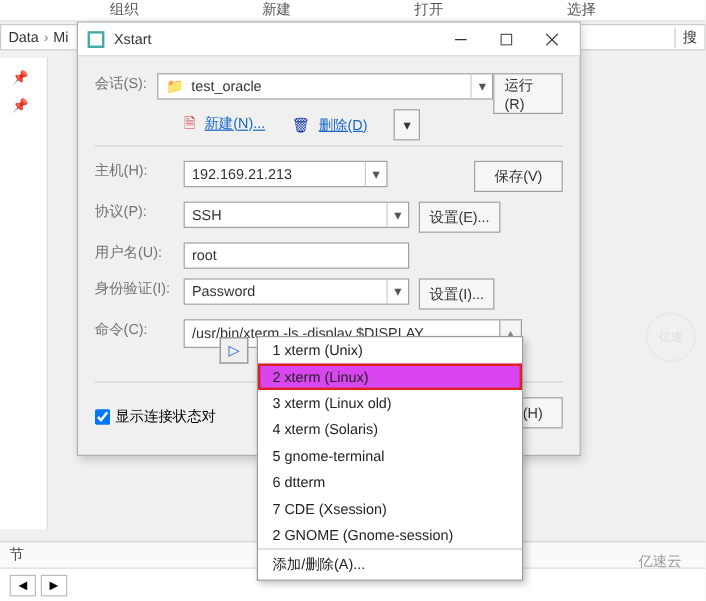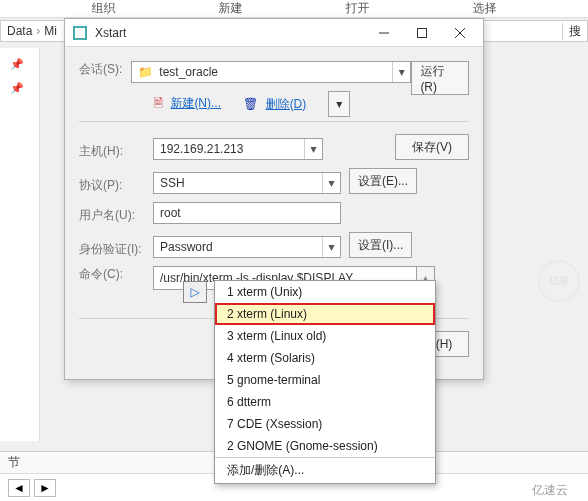--- a/index.html
+++ b/index.html
@@ -5,49 +5,49 @@
   * { box-sizing: border-box; margin: 0; padding: 0; font-family: "Microsoft YaHei", "Segoe UI", sans-serif; font-size: 12px; }
   body { background: #f0f0f0; width: 588px; height: 501px; overflow: hidden; position: relative; }
   .bg-toolbar { position: absolute; top: 0; left: 0; right: 0; height: 18px; background: #fff; display: flex; justify-content: space-around; color: #555; border-bottom: 1px solid #ddd; padding: 0 40px; }
   .bg-path { position: absolute; top: 20px; left: 0; right: 0; height: 22px; background: #fff; border: 1px solid #ccc; display: flex; align-items: center; padding: 0 6px; color: #333; }
   .bg-path .sep { margin: 0 4px; color: #888; }
   .bg-pane { position: absolute; top: 48px; left: 0; width: 40px; bottom: 60px; background: #fff; border-right: 1px solid #ddd; }
   .bg-pane .pin { position: absolute; left: 10px; color: #999; font-size: 11px; }
   .bg-footer { position: absolute; left: 0; right: 0; bottom: 0; }
   .bg-footer .row1 { height: 22px; background: #fafafa; border-top: 1px solid #ccc; padding-left: 8px; display: flex; align-items: center; color: #444; }
   .bg-footer .row2 { height: 28px; background: #fff; border-top: 1px solid #ddd; display: flex; align-items: center; padding-left: 8px; gap: 4px; }
-  .bg-footer .copy { position: absolute; right: 20px; bottom: 2px; color: #999; }
+  .bg-footer .copy { position: absolute; right: 20px; bottom: 24px; color: #999; }
   .watermark { position: absolute; right: 8px; top: 260px; width: 42px; height: 42px; border: 2px solid #ddd; border-radius: 50%; opacity: 0.35; display:flex; align-items:center; justify-content:center; color:#bbb; font-size:10px;}
   .dialog { position: absolute; top: 18px; left: 64px; width: 420px; height: 362px; background: #f0f0f0; border: 1px solid #b0b0b0; box-shadow: 2px 3px 8px rgba(0,0,0,0.18); }
   .titlebar { height: 28px; background: #fff; display: flex; align-items: center; padding: 0 4px 0 8px; border-bottom: 1px solid #d8d8d8; }
   .titlebar .icon { width: 14px; height: 14px; border: 2px solid #4aa; margin-right: 8px; }
   .titlebar .title { flex: 1; color: #333; }
   .tb-btn { width: 38px; height: 24px; display: flex; align-items: center; justify-content: center; color: #333; }
   .body { padding: 14px 14px 8px 14px; }
-  .row { display: flex; align-items: flex-end; margin-bottom: 8px; }
+  .row { display: flex; align-items: flex-start; margin-bottom: 8px; }
   .label { width: 74px; color: #737373; }
   .fld-combo, .fld-input, .fld-sel { height: 22px; border: 1px solid #a0a0a0; background: #fff; display: flex; align-items: center; padding: 0 6px; color: #333; position: relative; }
   .fld-combo .arrow, .fld-sel .arrow { position: absolute; right: 0; top: 0; width: 18px; height: 100%; border-left: 1px solid #ccc; display: flex; align-items: center; justify-content: center; color: #555; }
   .btn { height: 26px; border: 1px solid #a0a0a0; background: #f6f6f6; display: flex; align-items: center; justify-content: center; padding: 0 8px; color: #333; }
   .btn.wide { width: 74px; height: 34px; }
   .lnk { color: #1866c9; text-decoration: underline; }
   .sep-h { height: 1px; background: #d0d0d0; margin: 4px 0 12px 0; }
   .session { display: flex; align-items: flex-start; }
   .session-col { width: 282px; }
   .session .fld-combo { width: 280px; }
   .session-acts { margin-top: 8px; display: flex; align-items: center; gap: 22px; padding-left: 22px; }
   .session-acts .ic { margin-right: 4px; }
   .chk-row { display: flex; align-items: center; gap: 4px; padding-top: 6px; }
   input[type="checkbox"] { width: 13px; height: 13px; }
   
   .popup { position: absolute; top: 280px; left: 214px; width: 222px; background: #fff; border: 1px solid #9a9a9a; box-shadow: 2px 3px 6px rgba(0,0,0,0.25); z-index: 20; }
   .popup .play { position: absolute; left: -32px; top: 0; width: 24px; height: 22px; border: 1px solid #888; background: #efefef; display: flex; align-items: center; justify-content: center; color: #1866c9; }
   .popup ul { list-style: none; }
   .popup li { padding: 4px 12px; color: #222; }
-  .popup li.hl { outline: 2px solid #d22; outline-offset: -2px; background:#fef9c3; }
+  .popup li.hl { outline: 2px solid #d22; outline-offset: -2px; background:#d946ef; }
   .popup .foot { border-top: 1px solid #ccc; padding: 4px 12px; color: #222; }
   svg { display: block; }
 </style>
 </head>
 <body>
 
 <div class="bg-toolbar">
   <span>组织</span>
   <span>新建</span>
   <span>打开</span>
@@ -177,20 +177,24 @@
       <div class="label">命令(C):</div>
       <div class="fld-input" style="width:264px;height:24px">
         <span style="white-space:nowrap;overflow:hidden;">/usr/bin/xterm -ls -display $DISPLAY</span>
       </div>
       <div style="width:18px;height:24px;border:1px solid #a0a0a0;border-left:none;background:#f4f4f4;display:flex;align-items:center;justify-content:center;color:#888;">▴</div>
     </div>
 
     <div class="sep-h" style="margin-top:28px"></div>
 
     <div style="display:flex;align-items:center;">
+      <label class="chk-row">
+        <input type="checkbox" checked="" style="">
+        <span>显示连接状态对</span>
+      </label>
       <span style="flex:1"></span>
       <div class="btn wide" style="height:26px">
           <span>帮助(H)</span>
         </div>
     </div>
   </div>
 </div>
 
 <div class="popup">
   <div class="play">

